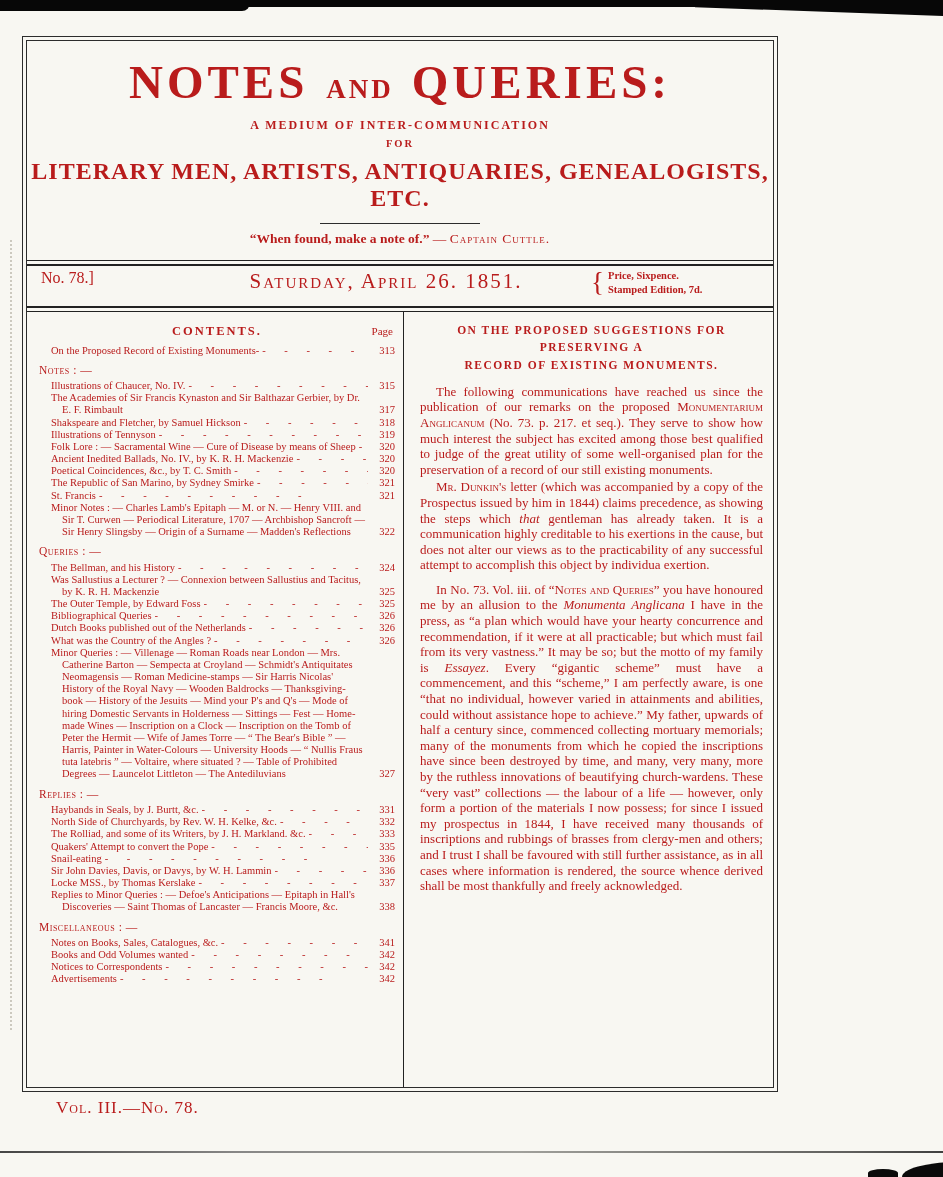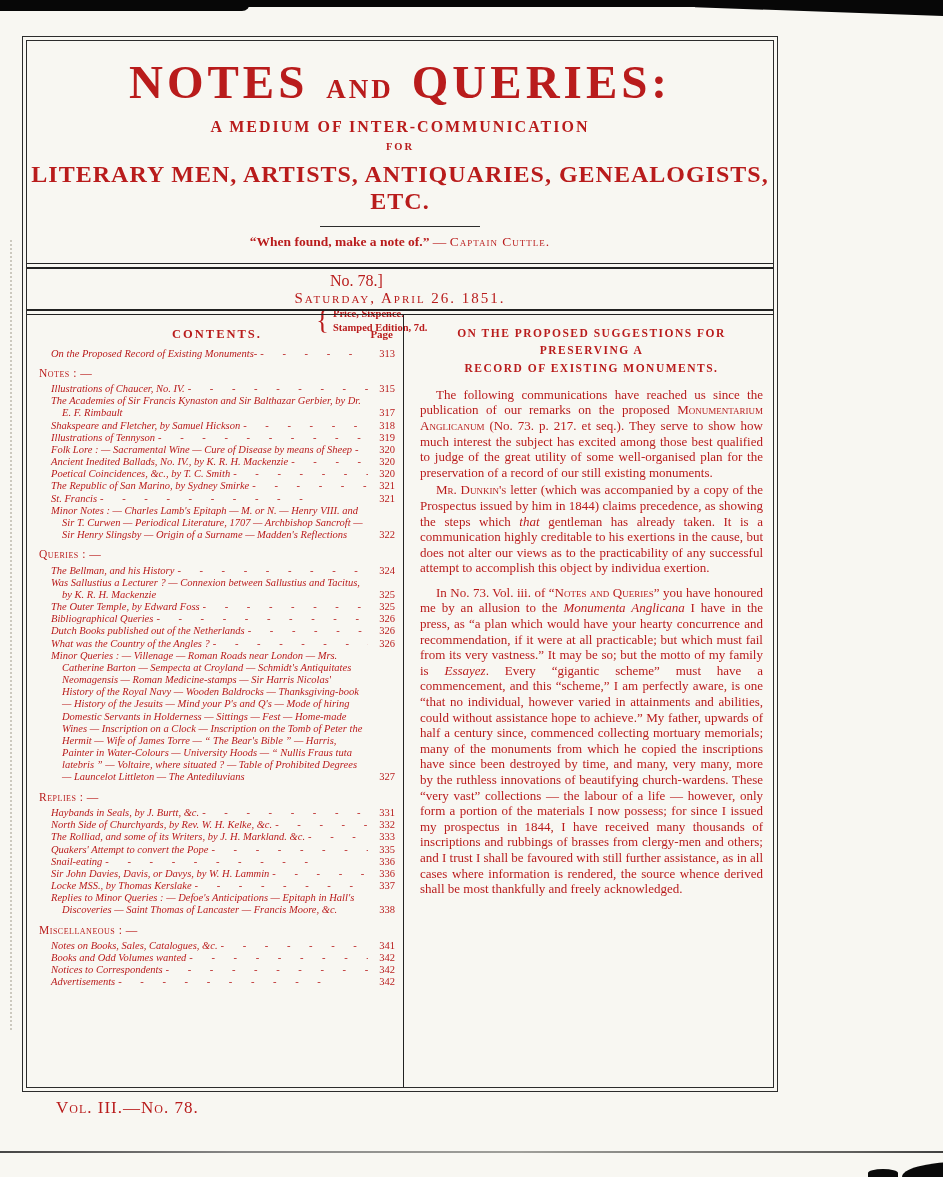--- a/index.html
+++ b/index.html
@@ -18,44 +18,44 @@
   .edge-right{position:absolute;right:2px;top:55px;width:3px;height:150px;background:#b9b6ad;opacity:.6;}
   
   .frame{position:absolute;left:22px;top:36px;width:756px;height:1056px;border:1px solid #2c2c2c;padding:3px;box-sizing:border-box;}
   .frame-inner{border:1px solid #2c2c2c;width:100%;height:100%;box-sizing:border-box;overflow:hidden;
                display:flex;flex-direction:column;}
   
   .masthead{text-align:center;padding-top:18px;}
   .mast-title{font-weight:bold;letter-spacing:4px;line-height:1;}
   .mast-title .big{font-size:47px;}
   .mast-title .and{font-size:27px;letter-spacing:3px;padding:0 10px;}
-  .mast-sub{margin-top:12px;font-size:16px;font-weight:bold;letter-spacing:2px;}
+  .mast-sub{margin-top:12px;font-size:12px;font-weight:bold;letter-spacing:2px;}
   .mast-for{margin-top:5px;font-size:10.5px;font-weight:bold;letter-spacing:2px;}
   .mast-aud{margin-top:9px;font-size:24px;font-weight:bold;letter-spacing:1px;}
   .mast-rule{width:160px;border:none;border-top:1.5px solid #2c2c2c;margin:11px auto 7px auto;}
   .mast-motto{font-size:13.5px;margin-top:3px;}
   .mast-motto .q{font-weight:bold;}
   .mast-motto .attrib{font-variant:small-caps;letter-spacing:1px;}
   
   .rule-dbl-top{margin-top:13px;border-top:1px solid #222;height:3px;border-bottom:2px solid #222;}
   .rule-dbl-bot{border-top:2px solid #222;height:3px;border-bottom:1px solid #222;}
-  .issuebar{display:flex;align-items:center;padding:3px 14px;height:40px;box-sizing:border-box;flex-direction:column;}
+  .issuebar{display:flex;align-items:flex-start;padding:3px 14px;height:40px;box-sizing:border-box;}
   .issue-no{width:140px;font-size:16px;text-align:left;}
-  .issue-date{flex:1;text-align:center;font-variant:small-caps;font-size:15px;letter-spacing:2px;}
+  .issue-date{flex:1;text-align:center;font-variant:small-caps;font-size:21px;letter-spacing:2px;}
   .issue-price{width:168px;display:flex;align-items:center;}
   .issue-price .brace{font-size:27px;font-weight:normal;margin-right:4px;line-height:1;}
   .issue-price .lines{font-size:10.5px;line-height:1.25;text-align:left;font-weight:bold;}
   
   .cols{flex:1;display:flex;min-height:0;}
   .toc{width:377px;box-sizing:border-box;border-right:1px solid #222;padding:8px 8px 0 12px;
        font-size:10.5px;line-height:1.16;overflow:hidden;}
   .toc-head{position:relative;text-align:center;font-size:12.5px;letter-spacing:2px;font-weight:bold;margin:4px 0 6px 0;}
-  .toc-head .pagelabel{position:absolute;right:2px;top:1px;font-size:11px;font-weight:bold;letter-spacing:0;}
+  .toc-head .pagelabel{position:absolute;right:2px;top:1px;font-size:11px;font-weight:normal;letter-spacing:0;}
   .toc-entry{display:flex;align-items:flex-end;margin-left:12px;}
-  .toc-label{padding-left:11px;text-indent:-11px;font-style:italic;}
+  .toc-label{padding-left:11px;text-indent:-11px;}
   .toc-leader{flex:1 1 0;min-width:0;overflow:hidden;white-space:nowrap;margin:0 3px;}
   .toc-leader::after{content:"-      -      -      -      -      -      -      -      -      -";word-spacing:16px;}
   .toc-page{width:24px;text-align:right;flex:0 0 auto;}
   .toc-section-title{font-variant:small-caps;font-size:11.5px;margin:7px 0 3px 0;letter-spacing:.5px;}
   
   .article{flex:1;padding:10px 8px 0 14px;font-size:13px;line-height:1.2;text-align:justify;overflow:hidden;}
   .article-head{text-align:center;font-size:11.5px;letter-spacing:1.5px;line-height:1.5;margin-bottom:10px;font-weight:bold;}
   .article p{margin:2px;text-indent:16px;}
   .article p + p.gap{margin-top:9px;}
   .seg-sc{font-variant:small-caps;}

